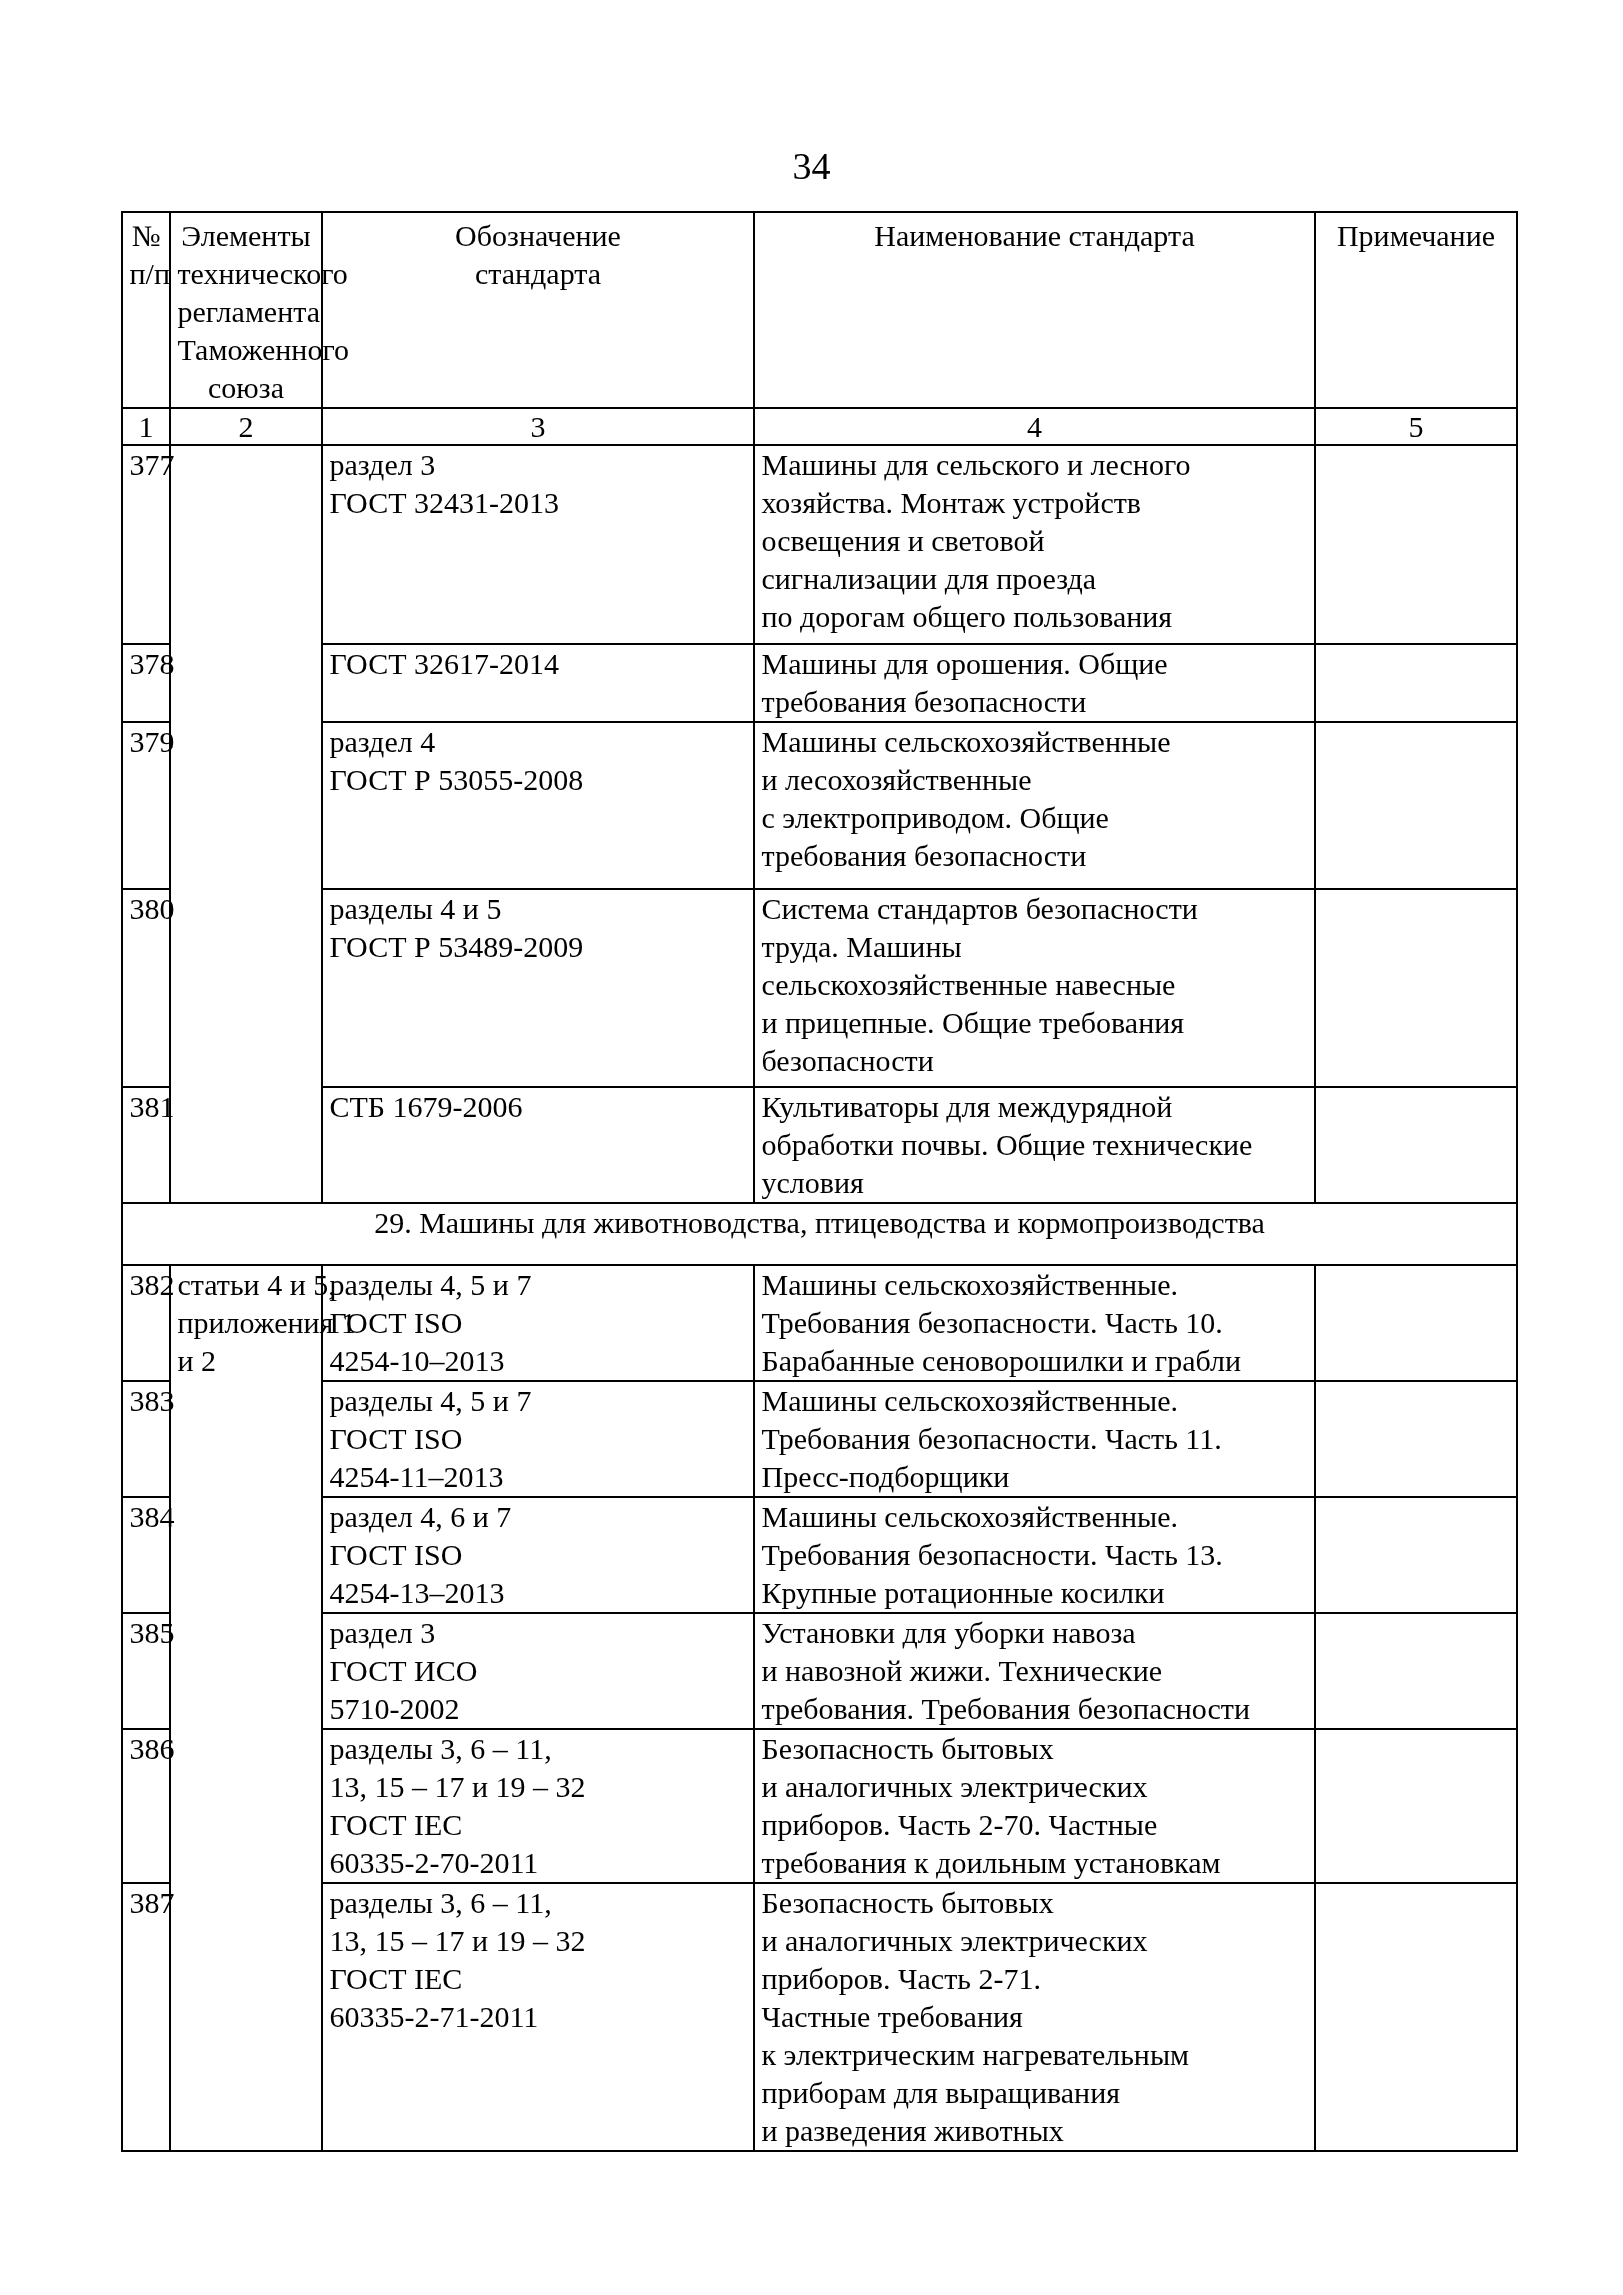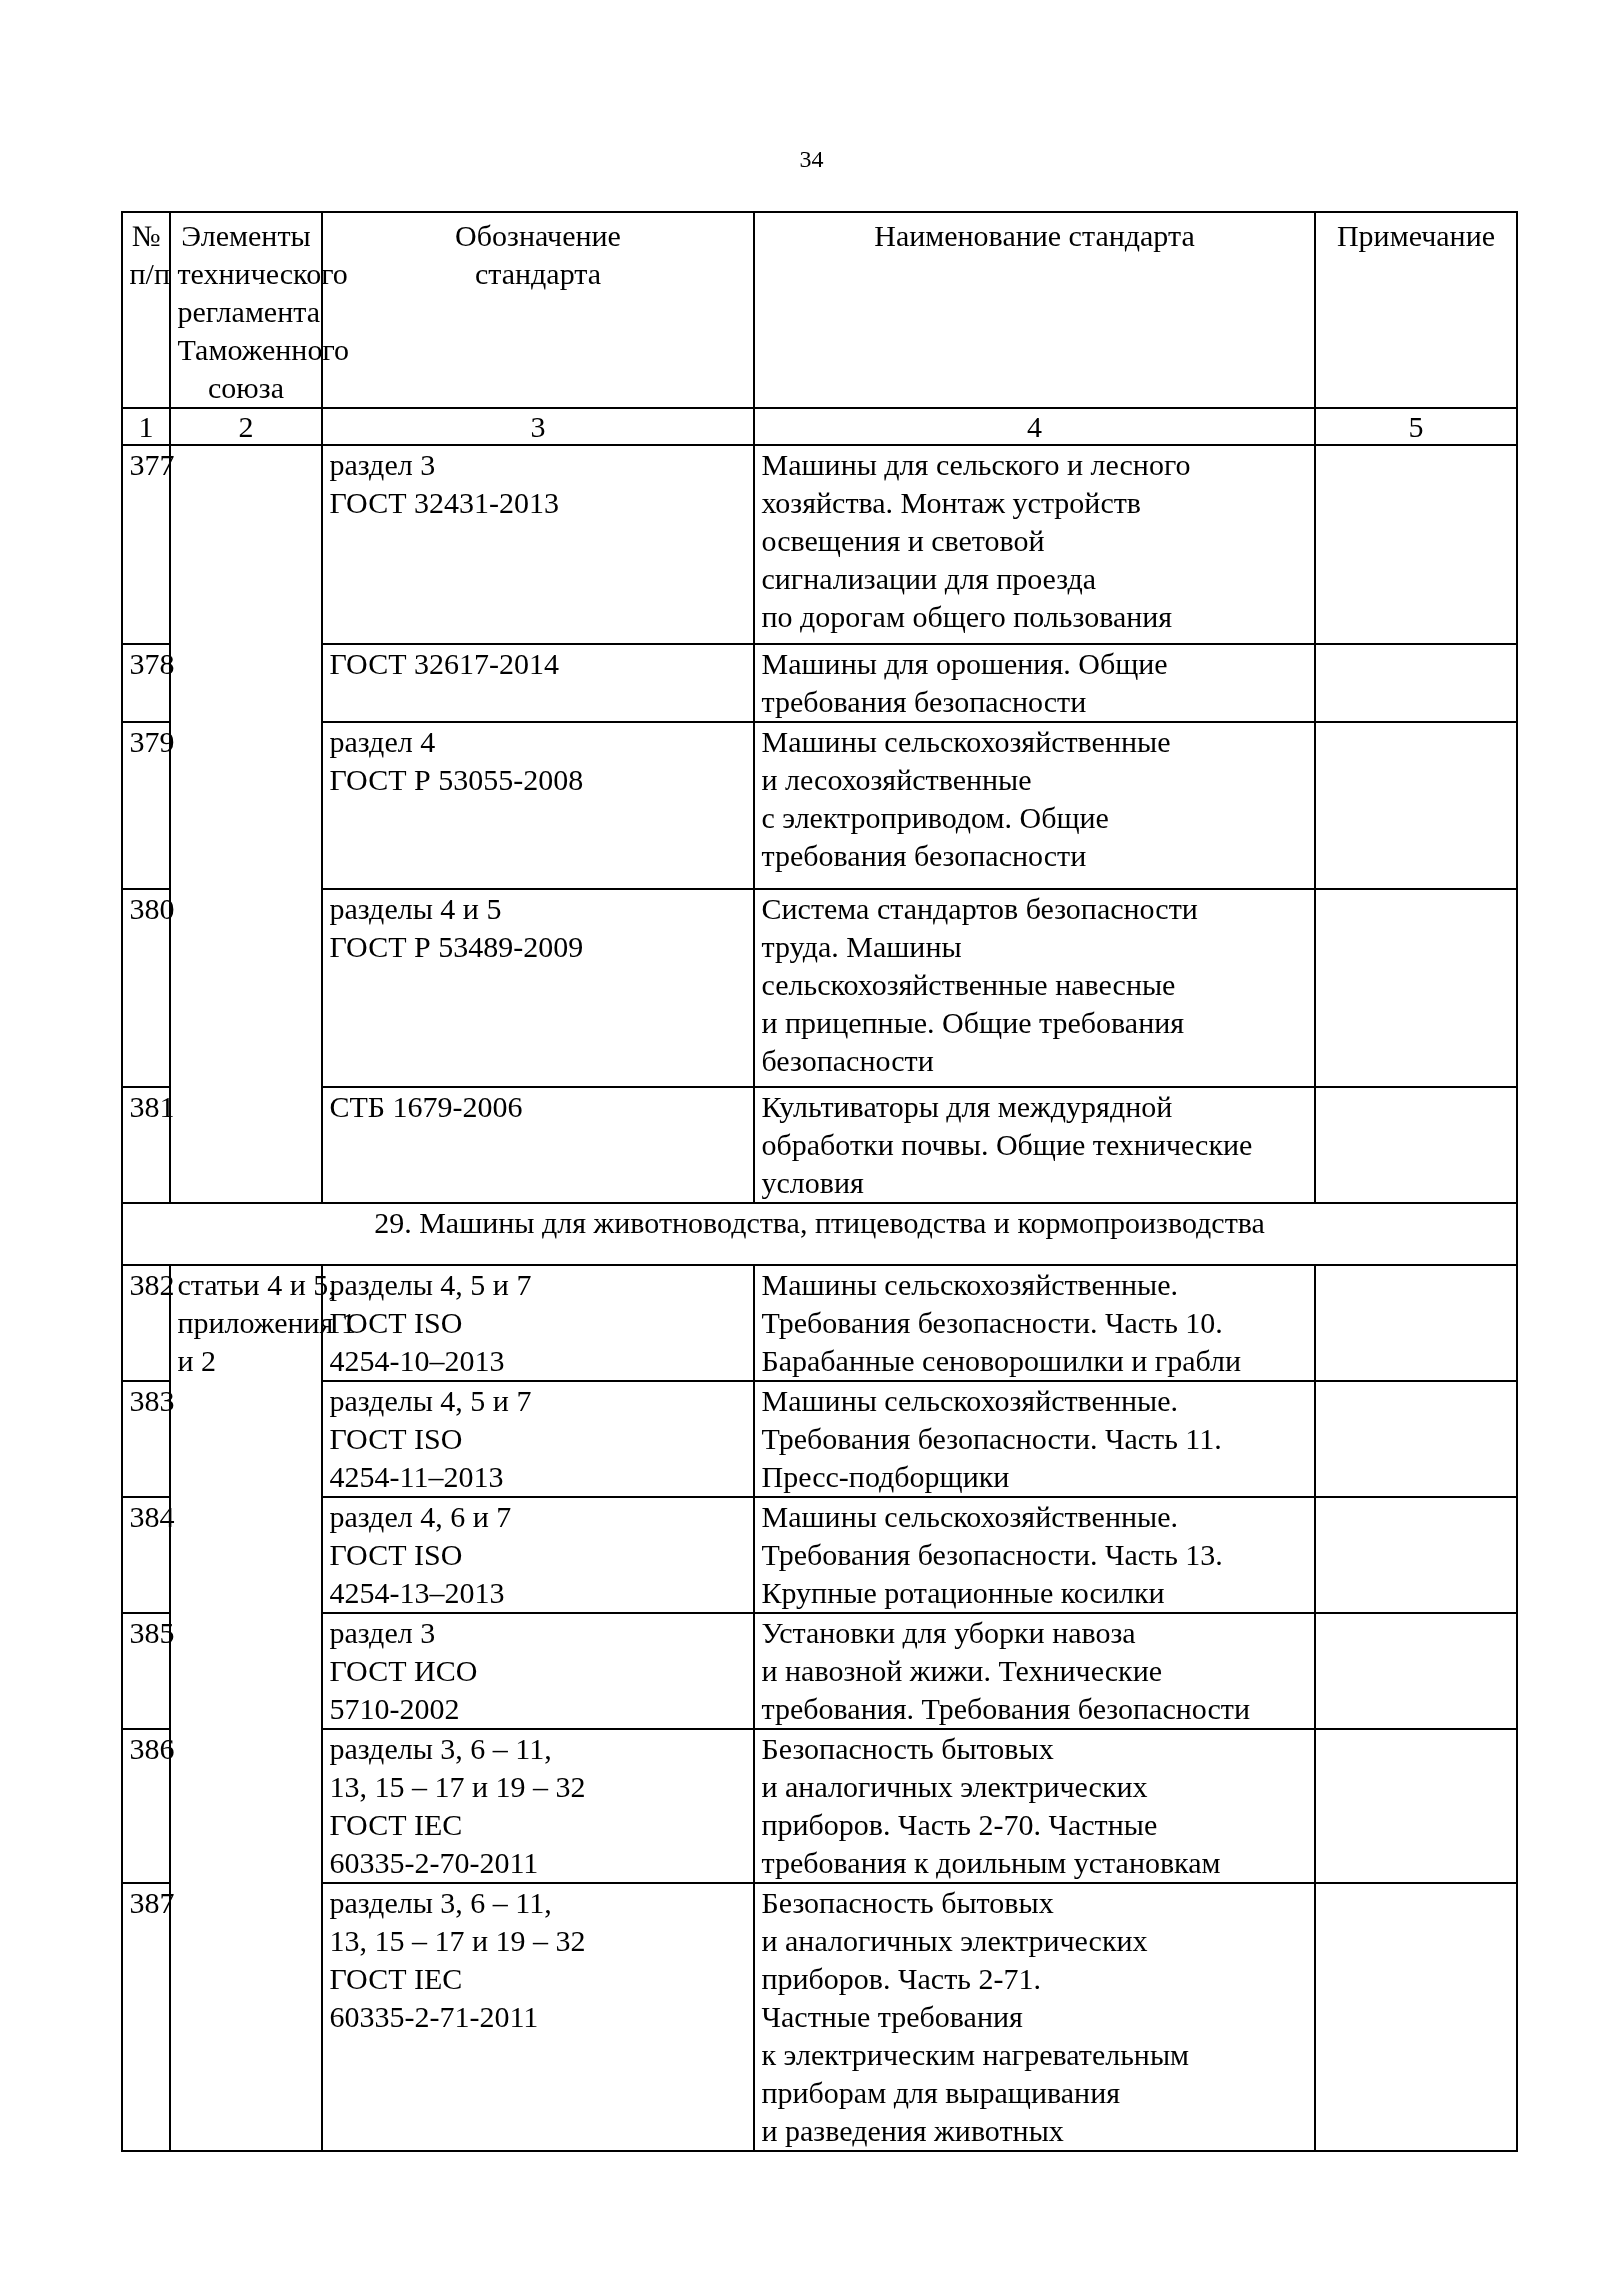--- a/index.html
+++ b/index.html
@@ -1,19 +1,19 @@
 <!DOCTYPE html>
 <html style="font-size:10.5px"><head>
 <meta charset="utf-8">
 <style>
   html, body { margin: 0; padding: 0; background: #ffffff; }
   body { width: 1623px; height: 2295px; position: relative; overflow: hidden;
          font-family: "Liberation Serif", "DejaVu Serif", serif; color: #000; }
   .page-number { position: absolute; left: 0; width: 1623px; top: 147px; text-align: center;
-                 font-size: 24px; line-height: 1; }
+                 font-size: 38px; line-height: 1; }
   table.std { position: absolute; left: 121px; top: 211px; width: 1395px;
               border-collapse: collapse; table-layout: fixed; font-size: 30px; line-height: 38px; }
   table.std td, table.std th { border: 2px solid #000; vertical-align: top; padding: 0 6.5px; font-weight: normal; }
   table.std th { text-align: center; }
   .c1 { width: 48px; } .c2 { width: 152px; } .c3 { width: 432px; } .c4 { width: 561px; } .c5 { width: 202px; }
   tr.head th { height: 188px; padding-top: 3.9px; }
   tr.nums td { text-align: center; height: 35px; line-height: 35px; }
   td.num { padding: 0 2.6px; text-align: right; }
   td.section { text-align: center; height: 60px; vertical-align: middle; }
   .line { display: block; white-space: nowrap; }

